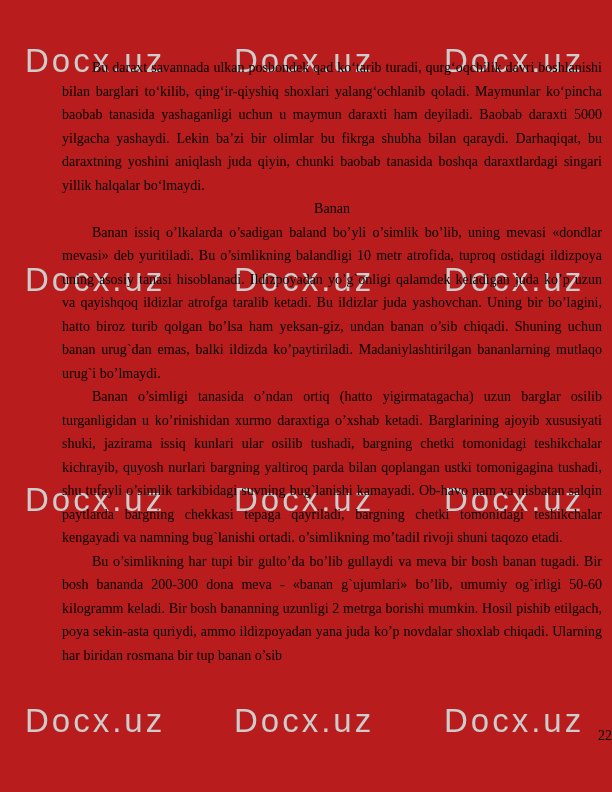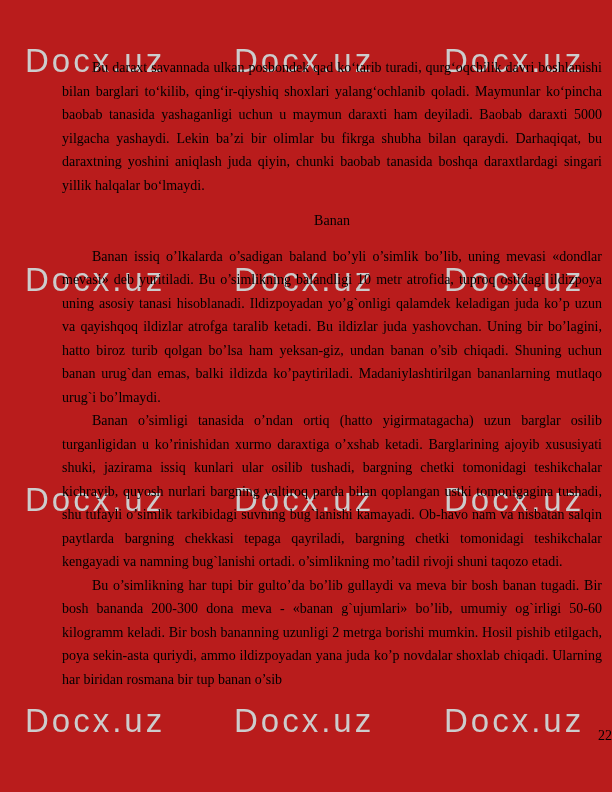--- a/index.html
+++ b/index.html
@@ -27,21 +27,21 @@
   .content{
     position:absolute;
     left:62px;top:56px;width:540px;
     z-index:2;
     font-size:14px;
     line-height:23.5px;
     text-align:justify;
   }
   .content p{margin:0;text-indent:30px;}
   .content h2{
-    margin:12px;
+    margin:0;
     font-size:14px;
     font-weight:normal;
     text-align:center;
     text-indent:0;
     line-height:23.5px;
   }
   .pagenum{
     position:absolute;
     z-index:2;
     top:729px;left:0;width:612px;

